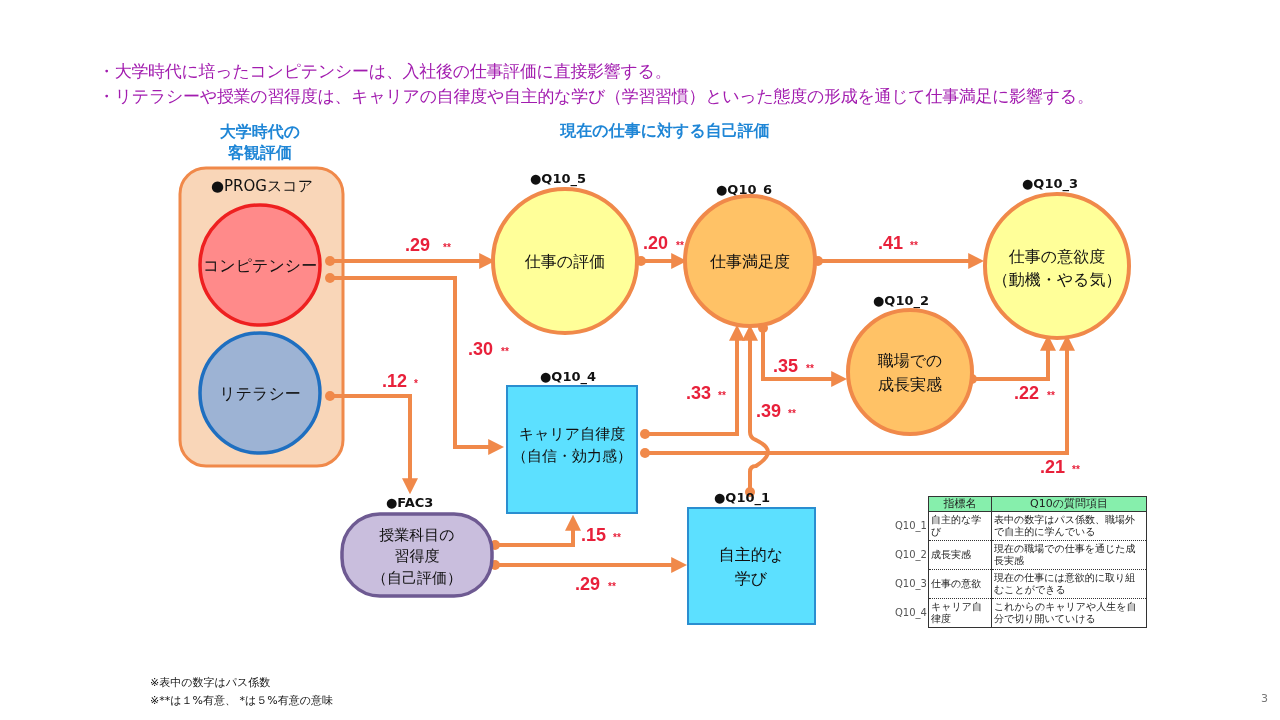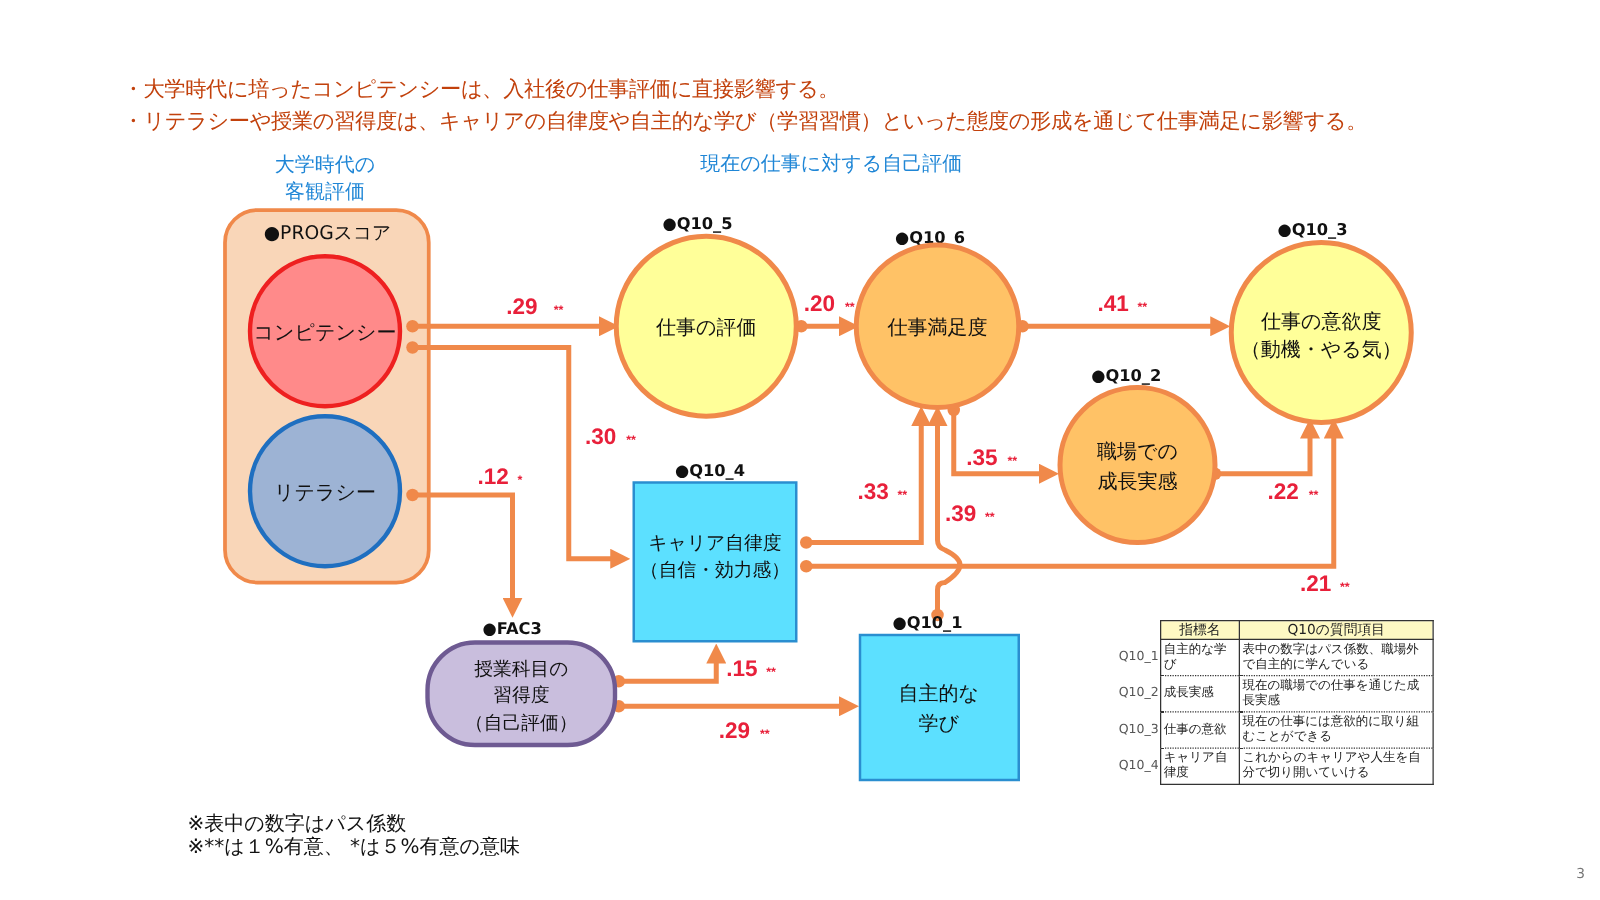--- a/index.html
+++ b/index.html
@@ -1,28 +1,28 @@
 <!DOCTYPE html>
 <html><head>
 <meta charset="utf-8">
 <style>
   html, body { margin:0; padding:0; background:#ffffff; }
   body { width:1280px; height:720px; position:relative; overflow:hidden; font-family:"DejaVu Sans", sans-serif; }
   .abs { position:absolute; }
-  .headline { left:98px; color:#c2410c; font-size:17px; white-space:nowrap; letter-spacing:-0.3px; }
-  .section-title { color:#1f86d6; font-weight:normal; font-size:16px; text-align:center; line-height:21px; }
+  .headline { left:98px; color:#a21caf; font-size:17px; white-space:nowrap; letter-spacing:-0.3px; }
+  .section-title { color:#1f86d6; font-weight:bold; font-size:16px; text-align:center; line-height:21px; }
   svg#diagram { position:absolute; left:0; top:0; }
   .node-text { font-family:"DejaVu Sans", sans-serif; font-size:16px; fill:#111; text-anchor:middle; }
   .node-id { font-family:"DejaVu Sans", sans-serif; font-size:13px; font-weight:bold; fill:#111; }
   .coef { font-family:"Liberation Sans", sans-serif; font-size:18px; font-weight:bold; fill:#e8203a; }
   .coef-star { font-family:"Liberation Sans", sans-serif; font-size:10px; font-weight:bold; fill:#e8203a; }
-  .notes { left:150px; top:650px; font-size:16px; color:#111; line-height:18px; }
+  .notes { left:150px; top:674px; font-size:11px; color:#111; line-height:18px; }
   table.legend { position:absolute; left:893px; top:496px; border-collapse:collapse; font-size:10px; color:#222; }
   table.legend td, table.legend th { padding:1px 2px; line-height:12px; vertical-align:middle; }
-  table.legend th { background:#fef9c3; font-weight:normal; border:1px solid #333; font-size:11px; }
+  table.legend th { background:#86efac; font-weight:normal; border:1px solid #333; font-size:11px; }
   table.legend td.qid { color:#555; border:none; padding-right:1px; }
   table.legend td.name { border-left:1px solid #333; border-right:1px solid #333; width:58px; }
   table.legend td.desc { border-right:1px solid #333; width:150px; }
   table.legend tr.row td.name, table.legend tr.row td.desc { border-bottom:1px dotted #333; height:26px;margin-left:37px; }
   table.legend tr.row:last-child td.name, table.legend tr.row:last-child td.desc { border-bottom:1px solid #333; }
   .page-num { right:12px; top:692px; font-size:11px; color:#777; }
 </style>
 </head>
 <body>
 

